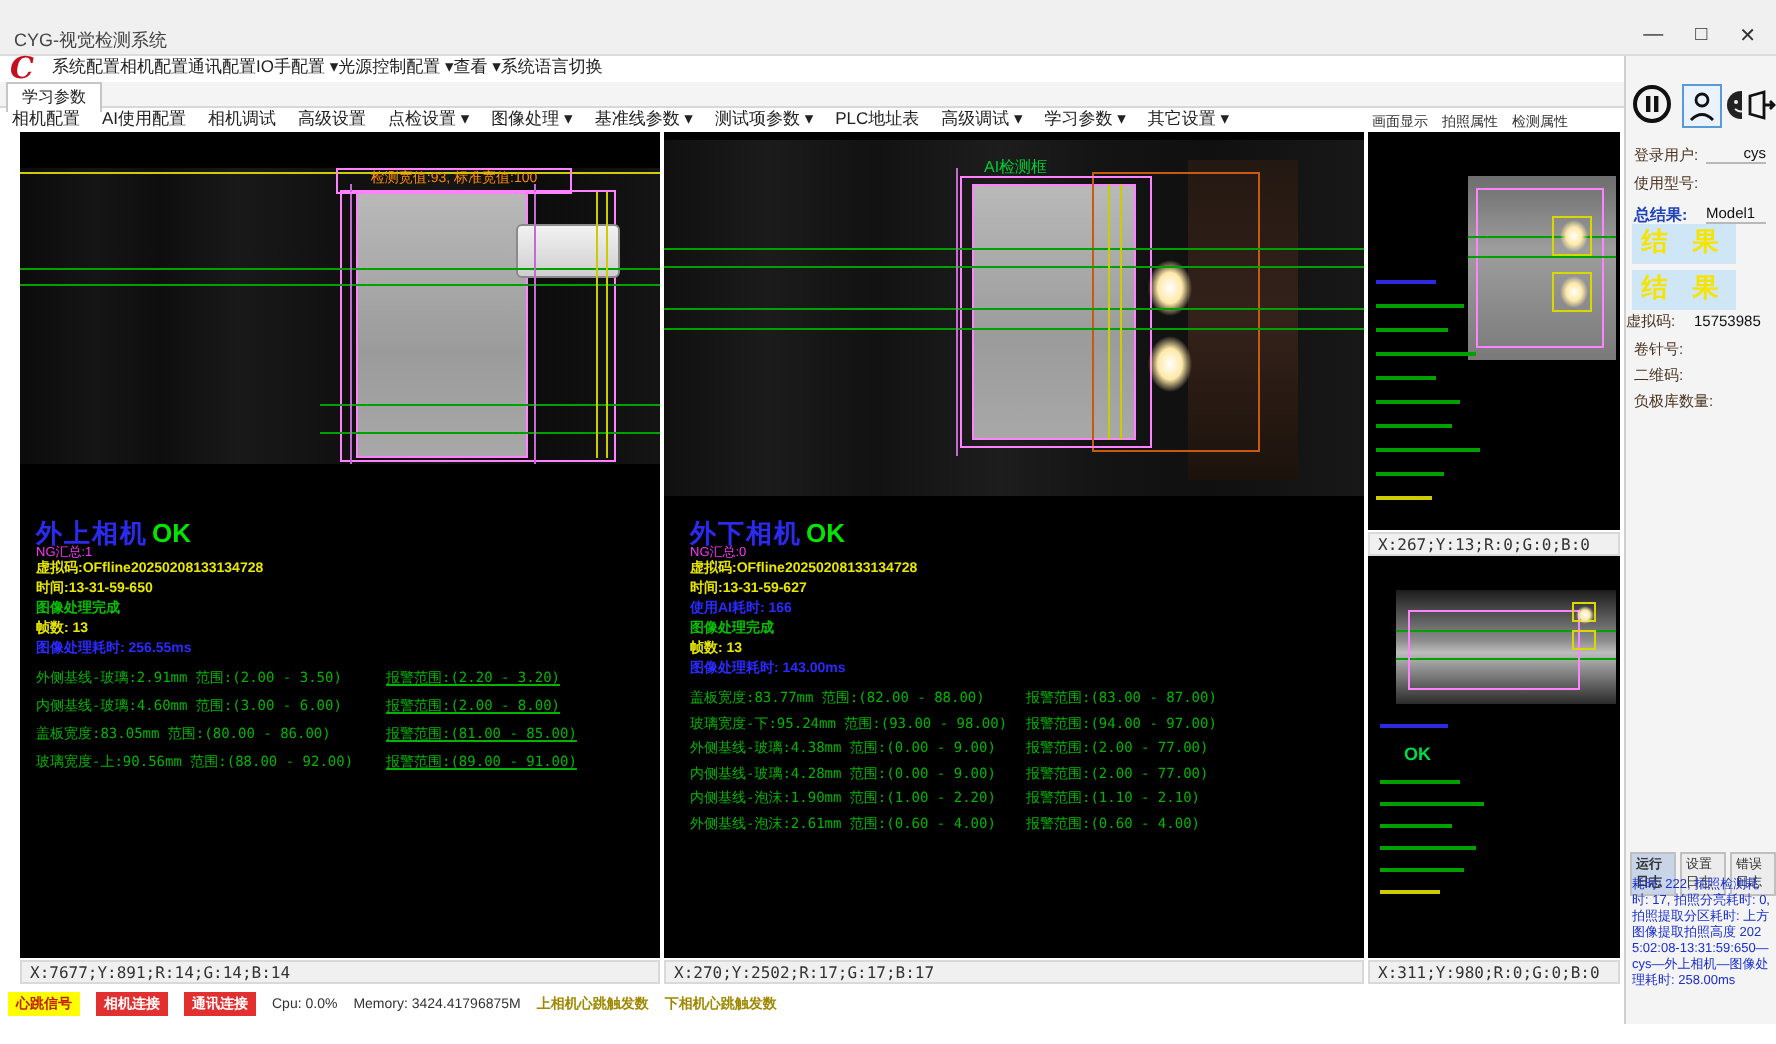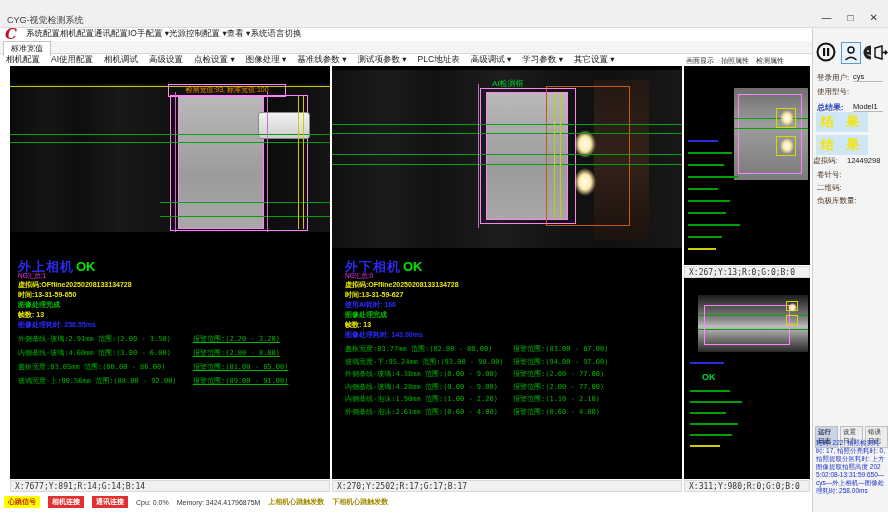--- a/index.html
+++ b/index.html
@@ -97,21 +97,21 @@
       <span class="mitem">系统配置</span>
       <span class="mitem">相机配置</span>
       <span class="mitem">通讯配置</span>
       <span class="mitem">IO手配置 ▾</span>
       <span class="mitem">光源控制配置 ▾</span>
       <span class="mitem">查看 ▾</span>
       <span class="mitem">系统语言切换</span>
     </div>
 
   <div class="tabrow">
-    <span class="runtab">标准宽值</span>
+    <span class="runtab">学习参数</span>
   </div>
 
   <div class="toolbar">
       <span class="titem">相机配置</span>
       <span class="titem">AI使用配置</span>
       <span class="titem">相机调试</span>
       <span class="titem">高级设置</span>
       <span class="titem">点检设置 ▾</span>
       <span class="titem">图像处理 ▾</span>
       <span class="titem">基准线参数 ▾</span>
@@ -286,30 +286,30 @@
     <div class="rbtn" style="left:58px;top:13px;width:18px;height:22px;">
       <span>
           <svg width="17" height="17" viewBox="0 0 17 17">
             <path d="M10 2 L3 4 L3 13 L10 15 Z" fill="none" stroke="#111" stroke-width="1.4"></path>
             <path d="M10 8.5 L15 8.5 M13 6.5 L15 8.5 L13 10.5" fill="none" stroke="#111" stroke-width="1.4"></path>
           </svg>
         </span>
     </div>
 
     <span class="rlabel" style="left:4px;top:45px;text-align:center;">登录用户:</span>
-    <span class="rvalue" style="left:40px;top:44px;">cys</span>
+    <span class="rvalue" style="left:40px;top:44px;text-align:right;">cys</span>
     <span class="rlabel" style="left:4px;top:59px;">使用型号:</span>
     <span class="rvalue" style="left:40px;top:74px;">Model1</span>
 
     <span class="rtotal" style="left:4px;top:74px;">总结果:</span>
     <div class="resbox" style="top:84px;">结 果</div>
     <div class="resbox" style="top:107px;">结 果</div>
 
     <span class="rlabel" style="left:0;top:128px;">虚拟码:</span>
-    <span class="rlabel" style="left:34px;top:128px;color:#111;">12449298</span>
+    <span class="rlabel" style="left:34px;top:128px;color:#111;">15753985</span>
     <span class="rlabel" style="left:4px;top:142px;">卷针号:</span>
     <span class="rlabel" style="left:4px;top:155px;">二维码:</span>
     <span class="rlabel" style="left:4px;top:168px;">负极库数量:</span>
 
     <div class="logtabs" style="top:398px;">
         <span class="lt">运行日志</span>
         <span class="lt">设置日志</span>
         <span class="lt">错误日志</span>
       </div>
     <div class="logtext" style="top:411px;">耗时: 222, 拍照检测耗时: 17, 拍照分亮耗时: 0, 拍照提取分区耗时: 上方图像提取拍照高度 2025:02:08-13:31:59:650—cys—外上相机—图像处理耗时: 258.00ms</div>

